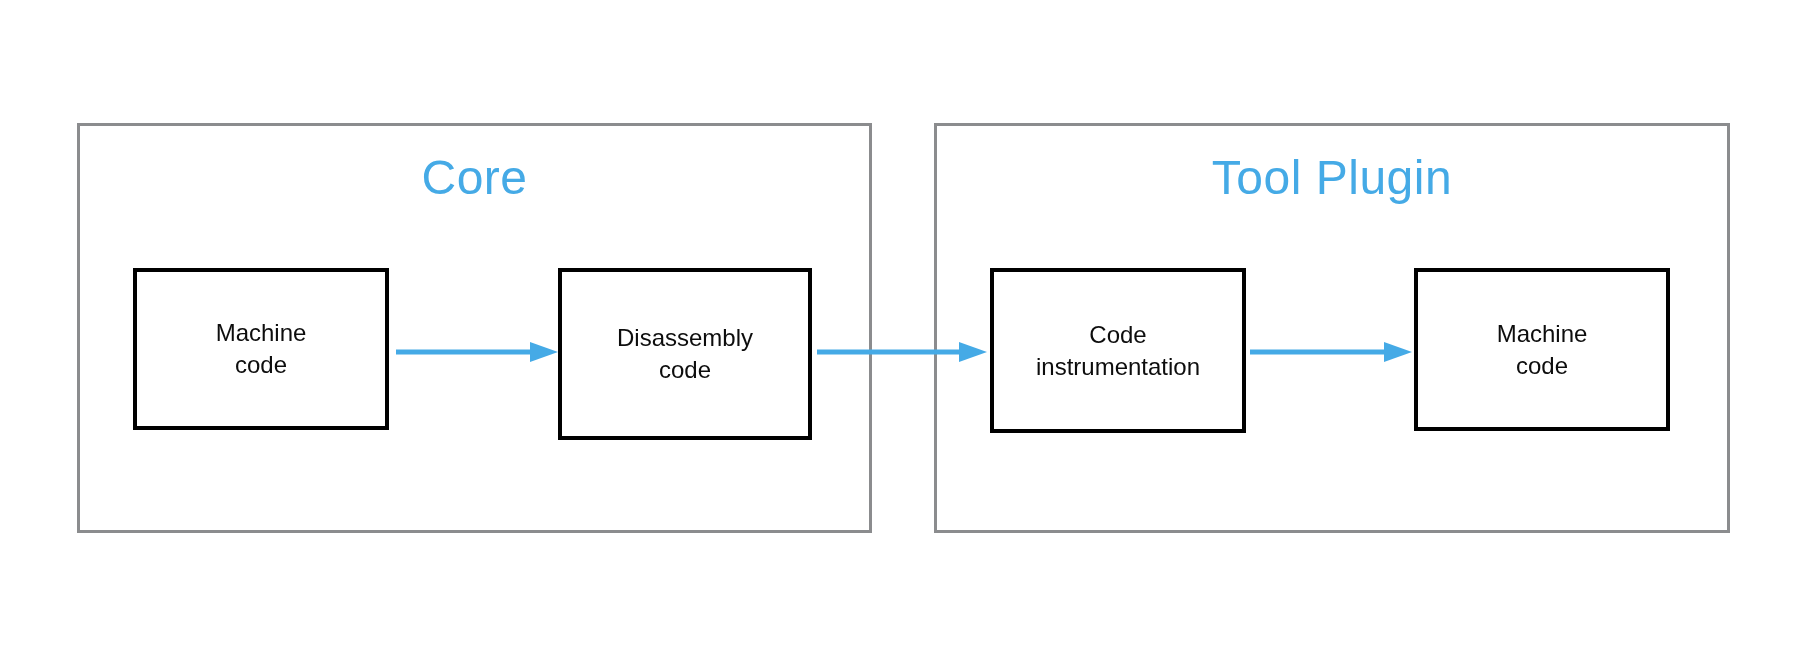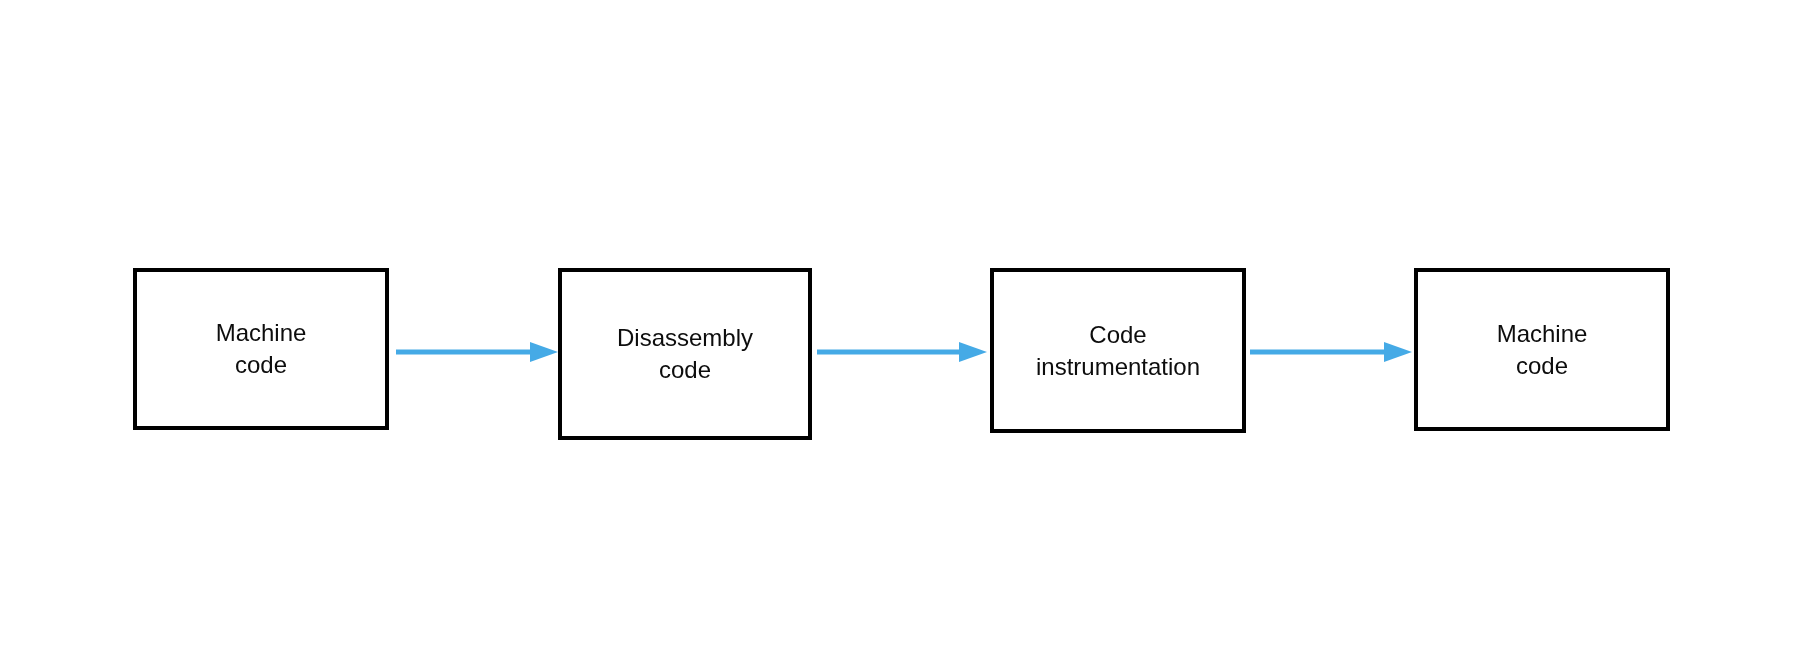--- a/index.html
+++ b/index.html
@@ -75,21 +75,27 @@
   }
   #arrow-1 { left: 396px;  top: 340px; width: 162px; }
   #arrow-2 { left: 817px;  top: 340px; width: 170px; }
   #arrow-3 { left: 1250px; top: 340px; width: 162px; }
 </style>
 </head>
 <body>
 
 <div id="canvas">
 
+  <div class="panel" id="panel-core">
+    <div class="panel-title">Core</div>
+  </div>
 
+  <div class="panel" id="panel-plugin">
+    <div class="panel-title">Tool Plugin</div>
+  </div>
 
   <div class="node" id="node-machine-code-1">
     <span class="node-label">Machine
 code</span>
   </div>
 
   <div class="node" id="node-disassembly">
     <span class="node-label">Disassembly
 code</span>
   </div>

